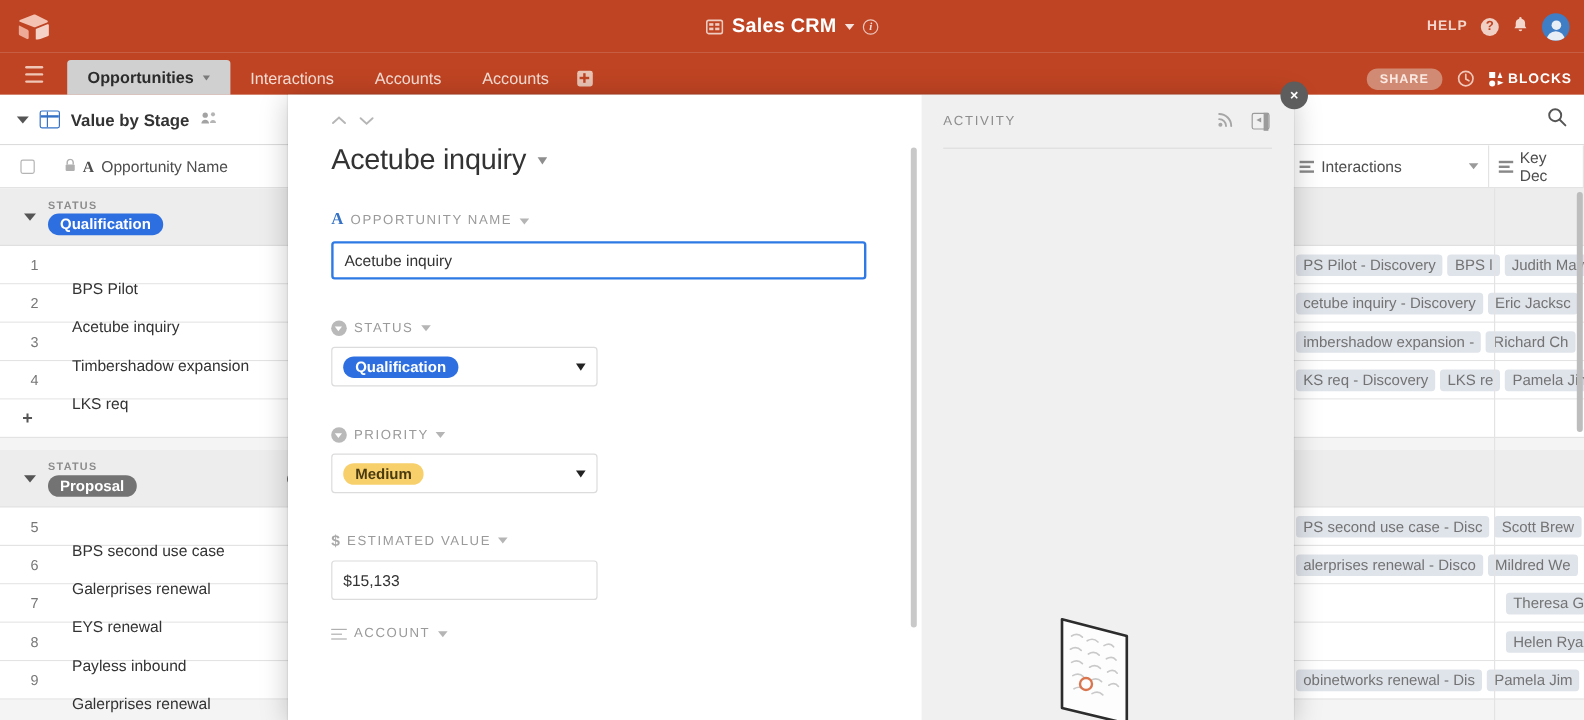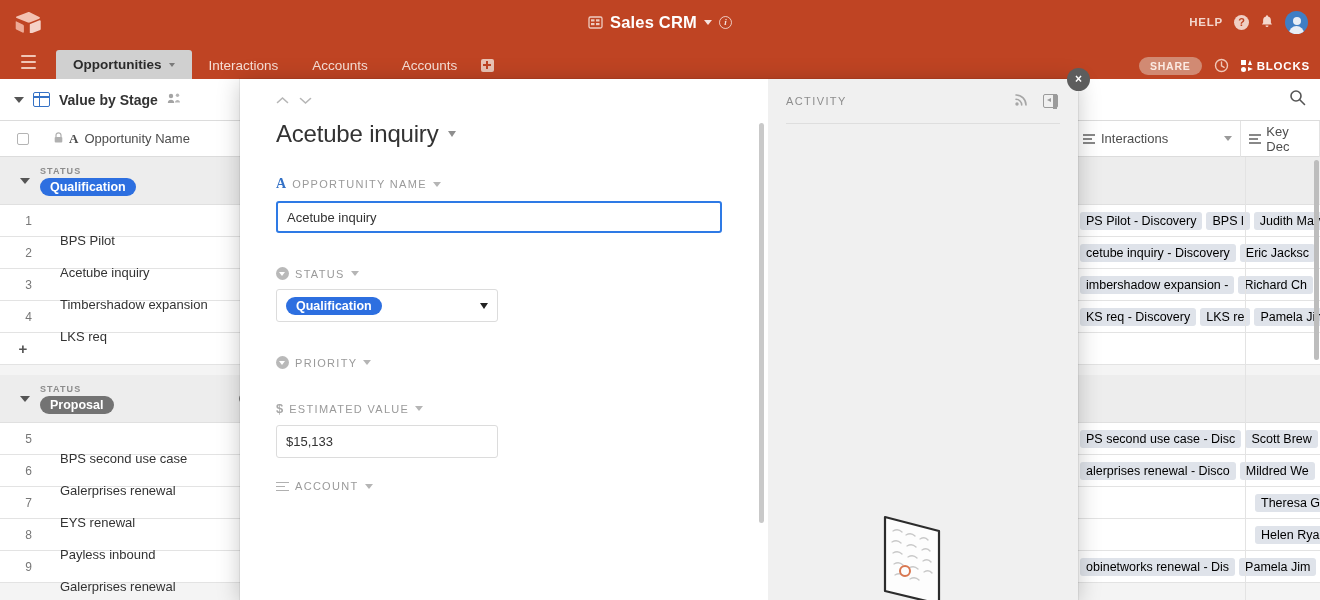--- a/index.html
+++ b/index.html
@@ -136,21 +136,21 @@
 
   
   .rightcols{ position:absolute; left:1075px; top:121px; width:245px; height:479px; overflow:hidden; }
   .rc-head{ height:36px; background:#fff; border-bottom:1px solid #dcdcdc; display:flex; align-items:center; }
   .rc-hcell{ height:36px; display:flex; align-items:center; gap:6px; padding:0 8px; font-size:13px; color:#4d4d4d; border-right:1px solid #e3e3e3; }
   .lnk-ico{ display:inline-block; width:12px; height:11px; position:relative; }
   .lnk-ico i{ position:absolute; left:0; height:1.5px; background:#888; }
   .rc-body{ position:absolute; top:36px; left:0; right:0; bottom:0; }
   .rc-grouphead{ height:48px; background:#ededed; border-bottom:1px solid #e0e0e0; }
   .rc-row{ height:32px; background:#fff; border-bottom:1px solid #e3e3e3; display:flex; align-items:center; gap:4px; padding:0 5px; overflow:hidden; }
-  .chip{ background:#dfe3ea; border-radius:3px; padding:2px 6px; font-size:12.5px; color:#000000; white-space:nowrap; }
+  .chip{ background:#dfe3ea; border-radius:3px; padding:2px 6px; font-size:12.5px; color:#737373; white-space:nowrap; }
   .rc-addrow{ height:32px; background:#fff; border-bottom:1px solid #e3e3e3; }
   .rc-gap{ height:10px; background:#f4f4f4; }
   .colsep{ position:absolute; top:0; bottom:0; width:1px; background:#e3e3e3; }
 
   
   .vscroll{ position:absolute; right:1px; top:160px; width:5px; height:200px; background:#bdbdbd; border-radius:3px; }
 
   
   .modal{
     position:absolute; left:240px; top:79px; width:838px; height:521px;
@@ -506,20 +506,24 @@
           <span class="pill" style="background:#2d6fe0;color:#fff;">Qualification</span>
           <span class="scaret"></span>
         </div>
       </div>
 
       <div class="fieldblk" style="margin-top:34px;">
         <div class="fieldlabel">
           <span class="ico-sel"></span>
           <span class="fl-text">PRIORITY</span>
           <span class="fl-caret"></span>
+        </div>
+        <div class="selinput">
+          <span class="pill" style="background:#f8d06b;color:#4a3a10;">Medium</span>
+          <span class="scaret"></span>
         </div>
       </div>
 
       <div class="fieldblk" style="margin-top:32px;">
         <div class="fieldlabel">
           <span class="ico-cur">$</span>
           <span class="fl-text">ESTIMATED VALUE</span>
           <span class="fl-caret"></span>
         </div>
         <div class="numinput">

